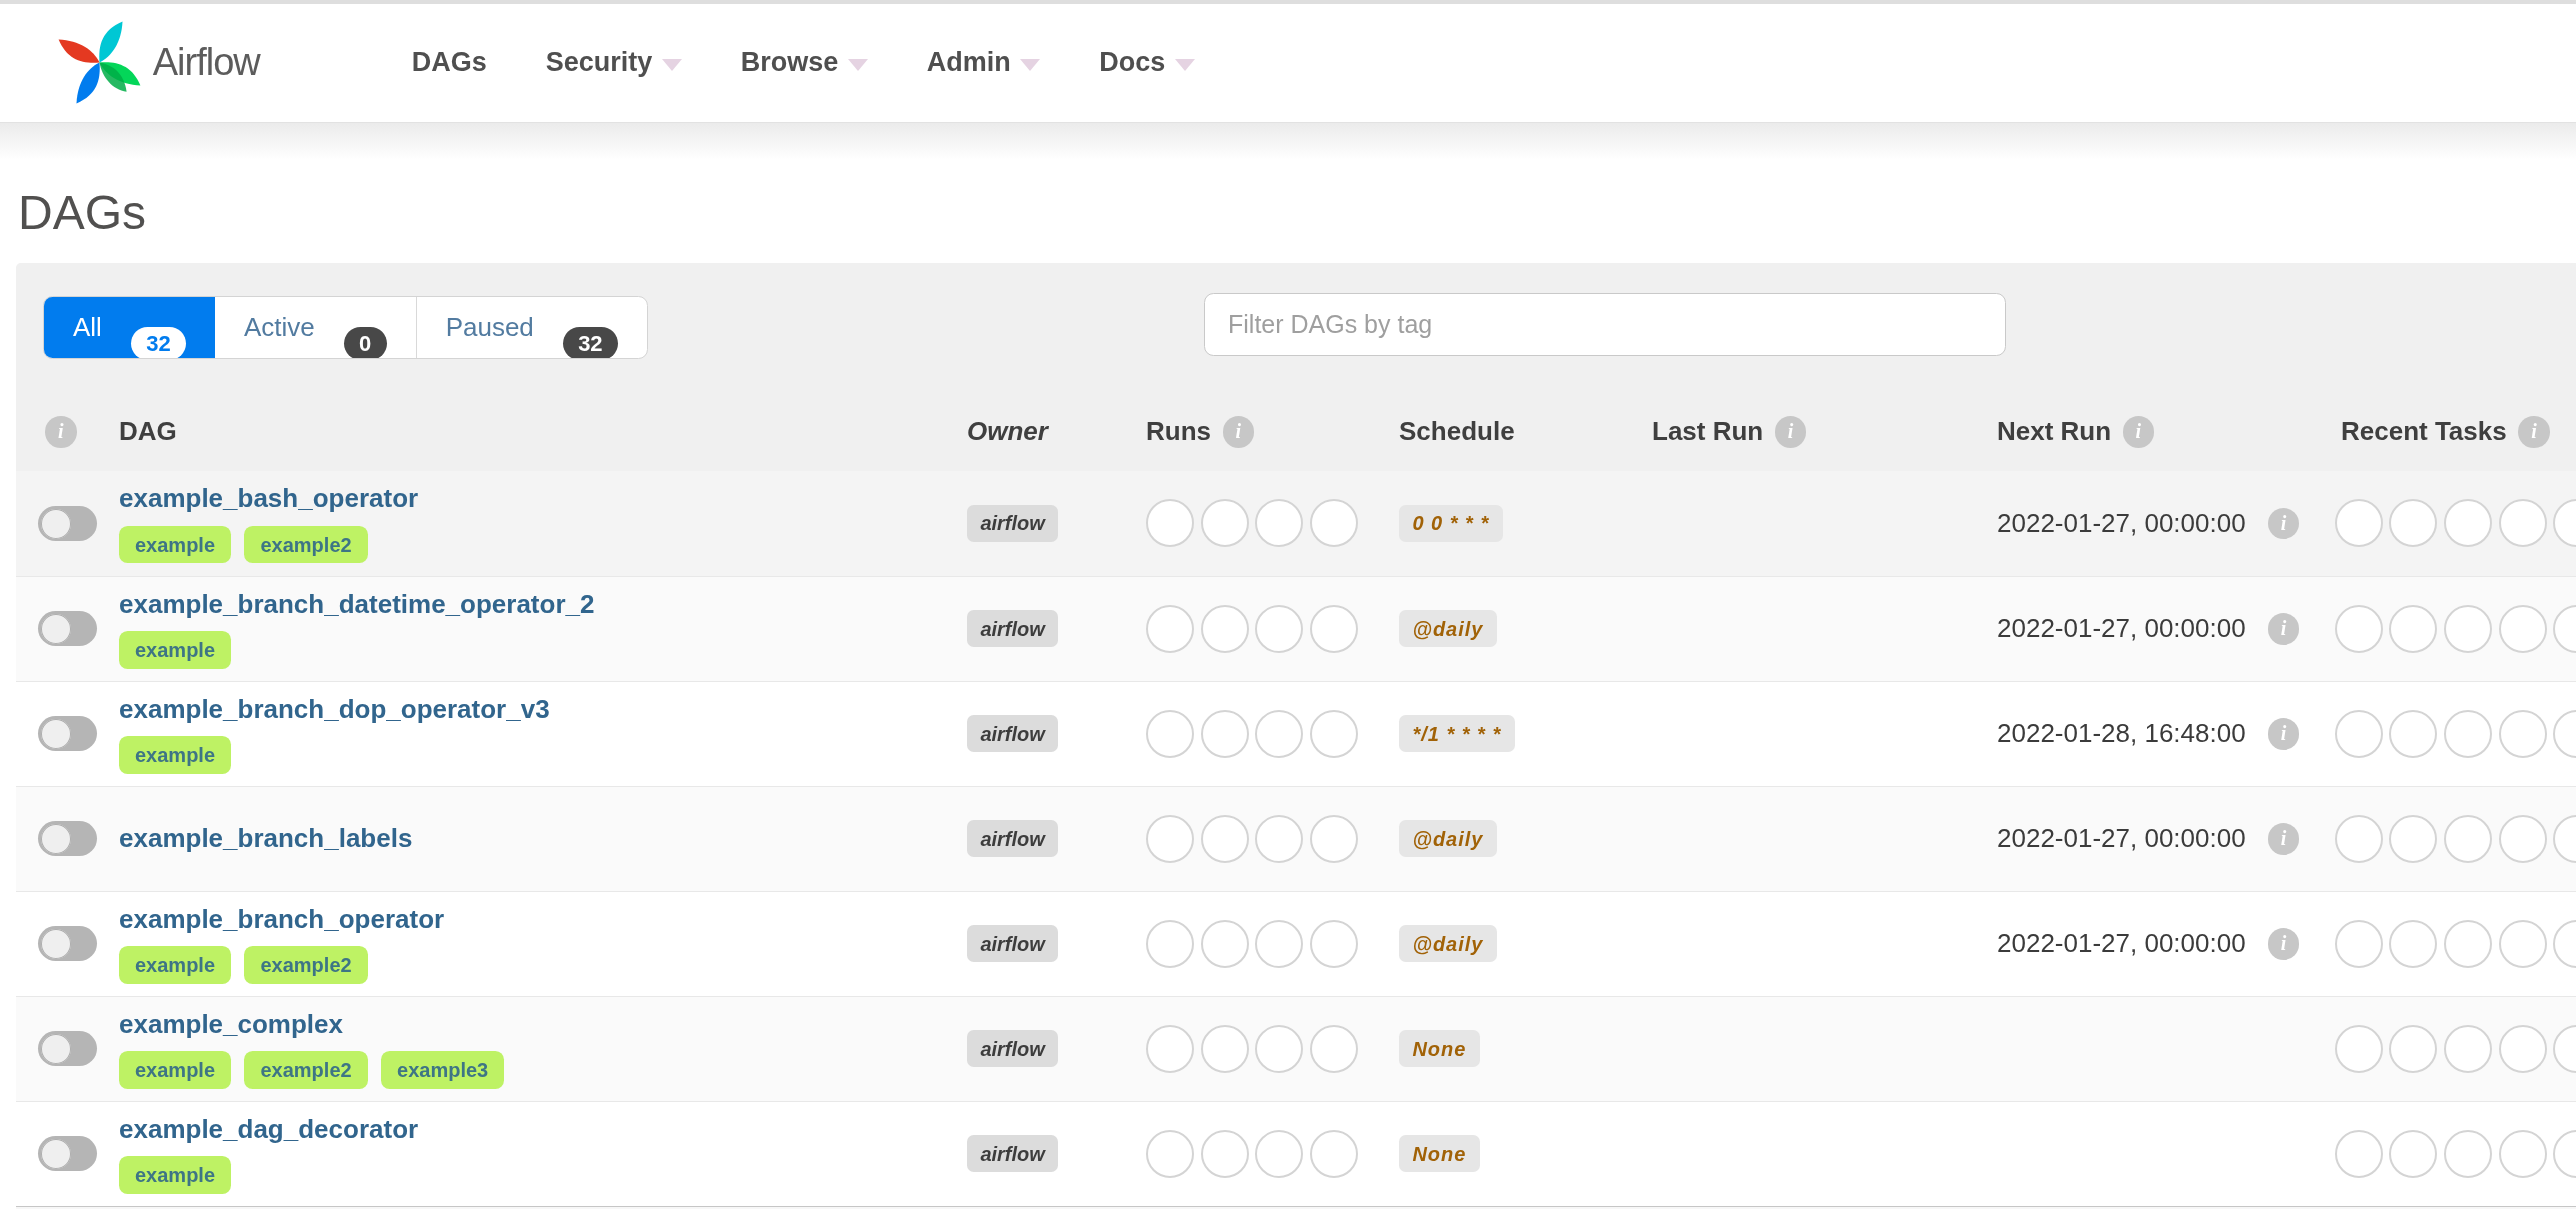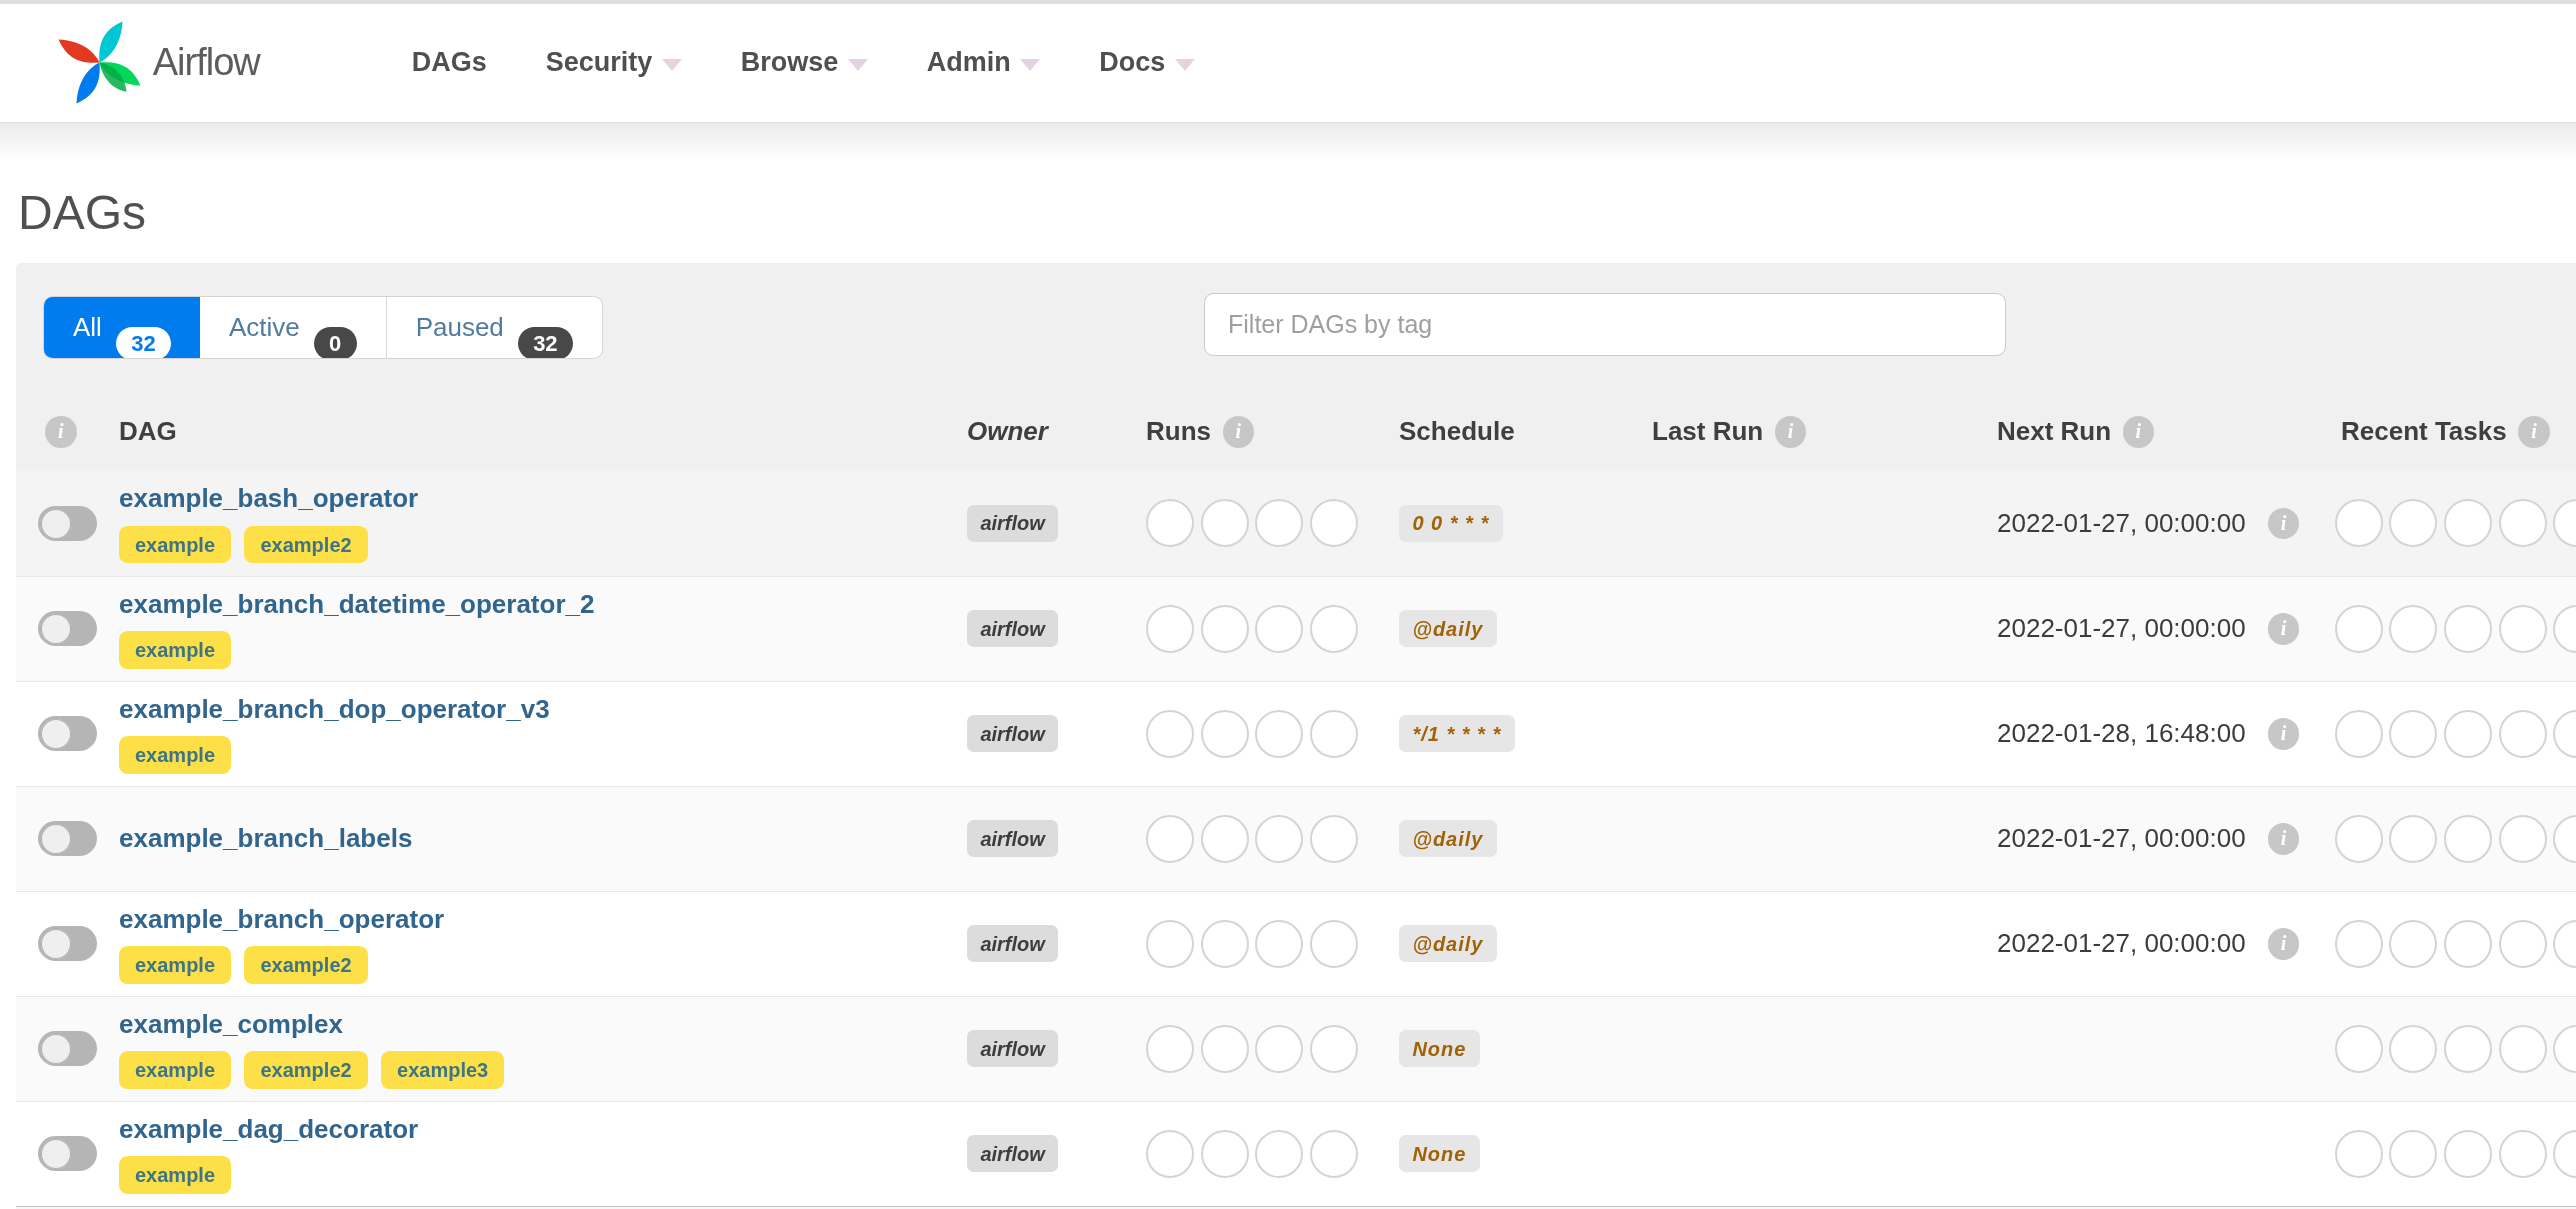--- a/index.html
+++ b/index.html
@@ -18,21 +18,21 @@
     border-top:12.4px solid #e5d3e2; margin-left:9.5px; margin-top:3.8px; }
   .nav-shadow { height:38px; background:linear-gradient(#ebebeb,#ffffff); border-top:1px solid #e2e2e2; }
 
   .page-title { font-size:48px; color:#51504f; margin:25px 0 23px 18px; font-weight:400; }
 
   
   .panel { margin-left:16px; background:#f0f0f0; border-radius:4.8px 0 0 0; position:relative;
     padding-top:33px; height:208px; }
   .tab-group { display:inline-flex; margin-left:27px; background:#fff; border:1.9px solid #d4d4d4;
     border-radius:9.5px; overflow:hidden; height:63px; }
-  .tab { display:flex; align-items:center; gap:14px; padding:0 29px; font-size:26px; color:#527ba0;
+  .tab { display:flex; align-items:center; gap:29px; padding:0 29px; font-size:26px; color:#527ba0;
     cursor:pointer; border-left:1.9px solid #d9d9d9; }
   .tab:first-child { border-left:none; }
   .tab.active { background:#017cee; color:#fff; border-left:none; }
   .tab.active + .tab { border-left:none; }
   .tab-badge { background:#484848; color:#fff; font-size:22px; font-weight:bold; border-radius:953px;
     padding:5.7px 15.3px; line-height:1;margin-top:33px; }
   .tab.active .tab-badge { background:#fff; color:#017cee; }
   .search-box { position:absolute; left:1188px; top:30px; width:802px; height:63px; border:1.9px solid #c9c9c9;
     border-radius:9.5px; background:#fff; font-size:25px; padding:0 23px; color:#444; outline:none;
     font-family:"Liberation Sans","DejaVu Sans",sans-serif; }
@@ -62,21 +62,21 @@
   .trow.shade-hover { background:#f4f4f4; border-top:none; }
   .table-end { margin-left:16px; border-top:1.9px solid #c6c6c6; height:8.6px; background:#f7f7f7; width:2560px; }
 
   .toggle { width:59px; height:35px; border-radius:18px; background:#b5b5b5; position:relative;
     margin-left:22px; cursor:pointer; flex:none; }
   .toggle .knob { position:absolute; left:2.9px; top:2.9px; width:30px; height:30px; border-radius:50%;
     background:#efefef; box-shadow:inset 0 0 0 1px #adadad; }
 
   .dag-link { font-size:26px; font-weight:bold; color:#31658d; text-decoration:none; cursor:pointer; }
   .tag-row { display:flex; gap:13.4px; margin-top:11.5px; }
-  .tag-pill { background:#fde047; color:#3e7585; font-size:20px; font-weight:bold; border-radius:8.6px;
+  .tag-pill { background:#bef264; color:#3e7585; font-size:20px; font-weight:bold; border-radius:8.6px;
     padding:7.6px 16px; line-height:1.1; cursor:pointer; }
 
   .owner-badge { background:#dcdcdc; color:#3d3d3d; font-size:20px; font-weight:bold; border-radius:6.7px;
     padding:7.6px 13.4px; line-height:1.1; }
   .sched-badge { background:#e6e6e6; color:#a16207; font-size:20px; font-weight:bold; border-radius:6.7px;
     padding:7.6px 13.4px; line-height:1.1; letter-spacing:1px;font-style:italic; }
 
   .circle-group { display:flex; gap:6.7px; }
   .status-circle { width:48px; height:48px; border-radius:50%; border:2.9px solid #d4d4d4; background:#fff; flex:none; }
 

